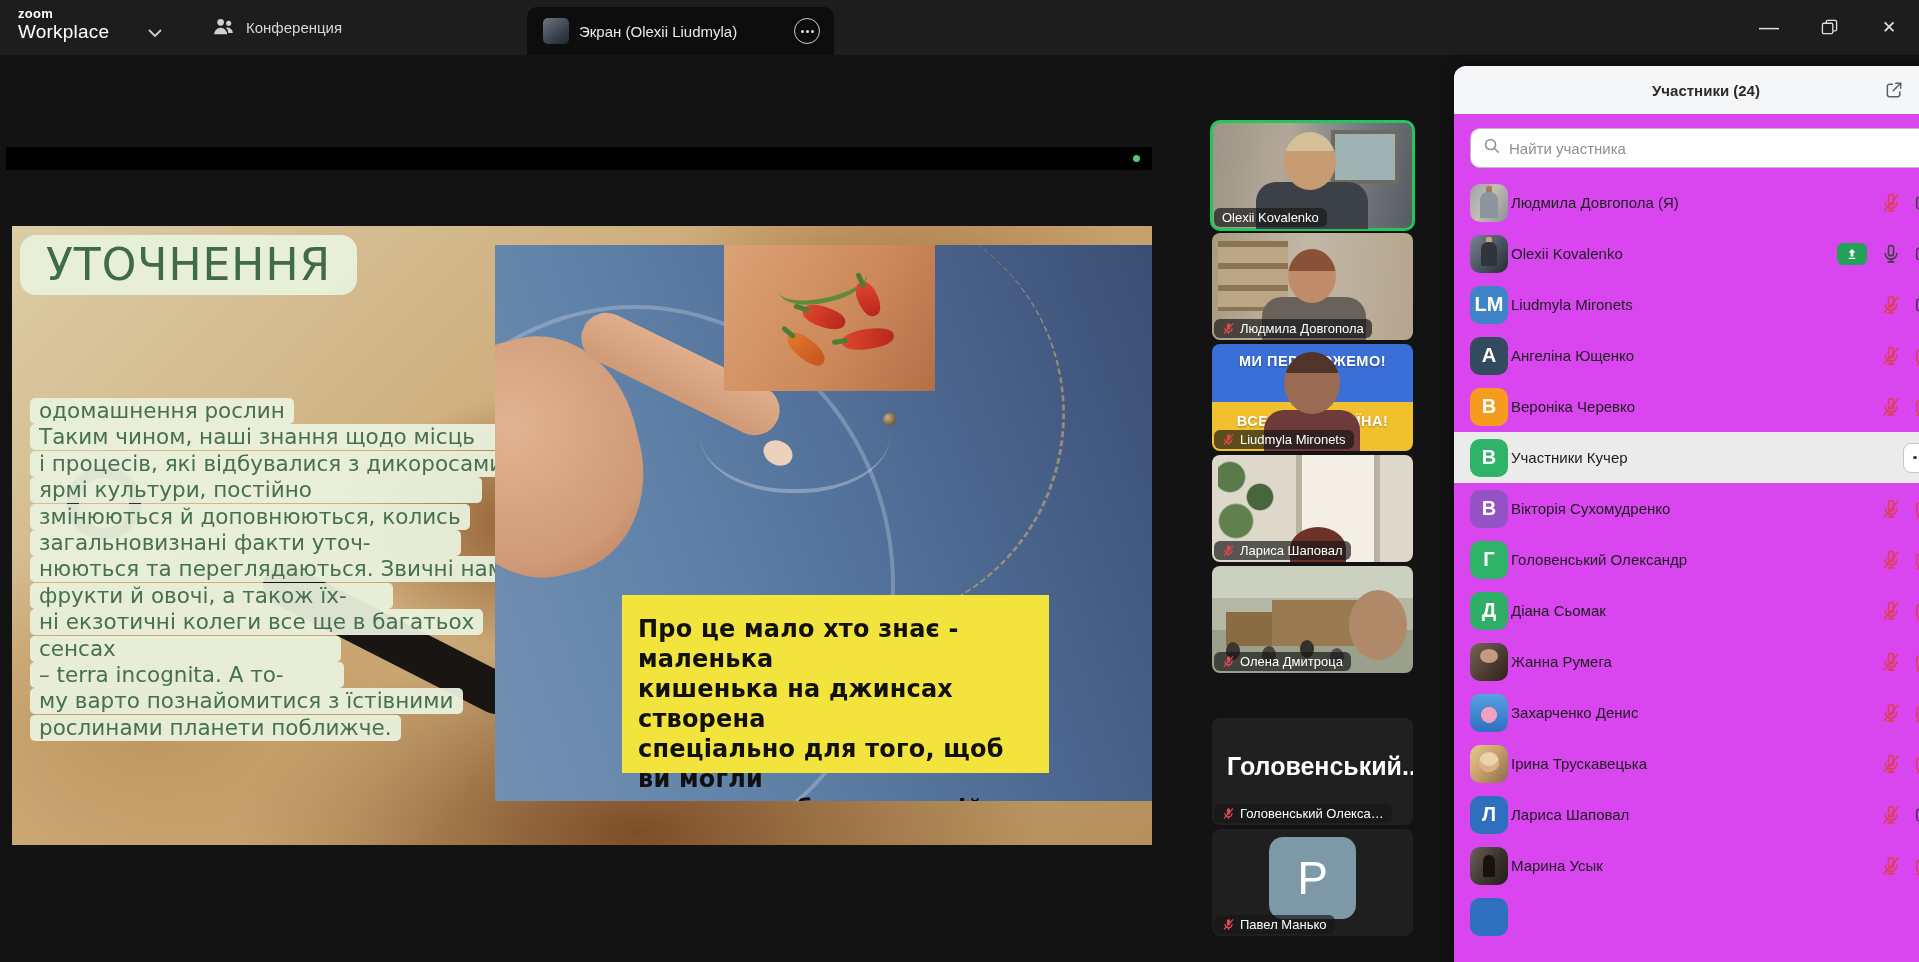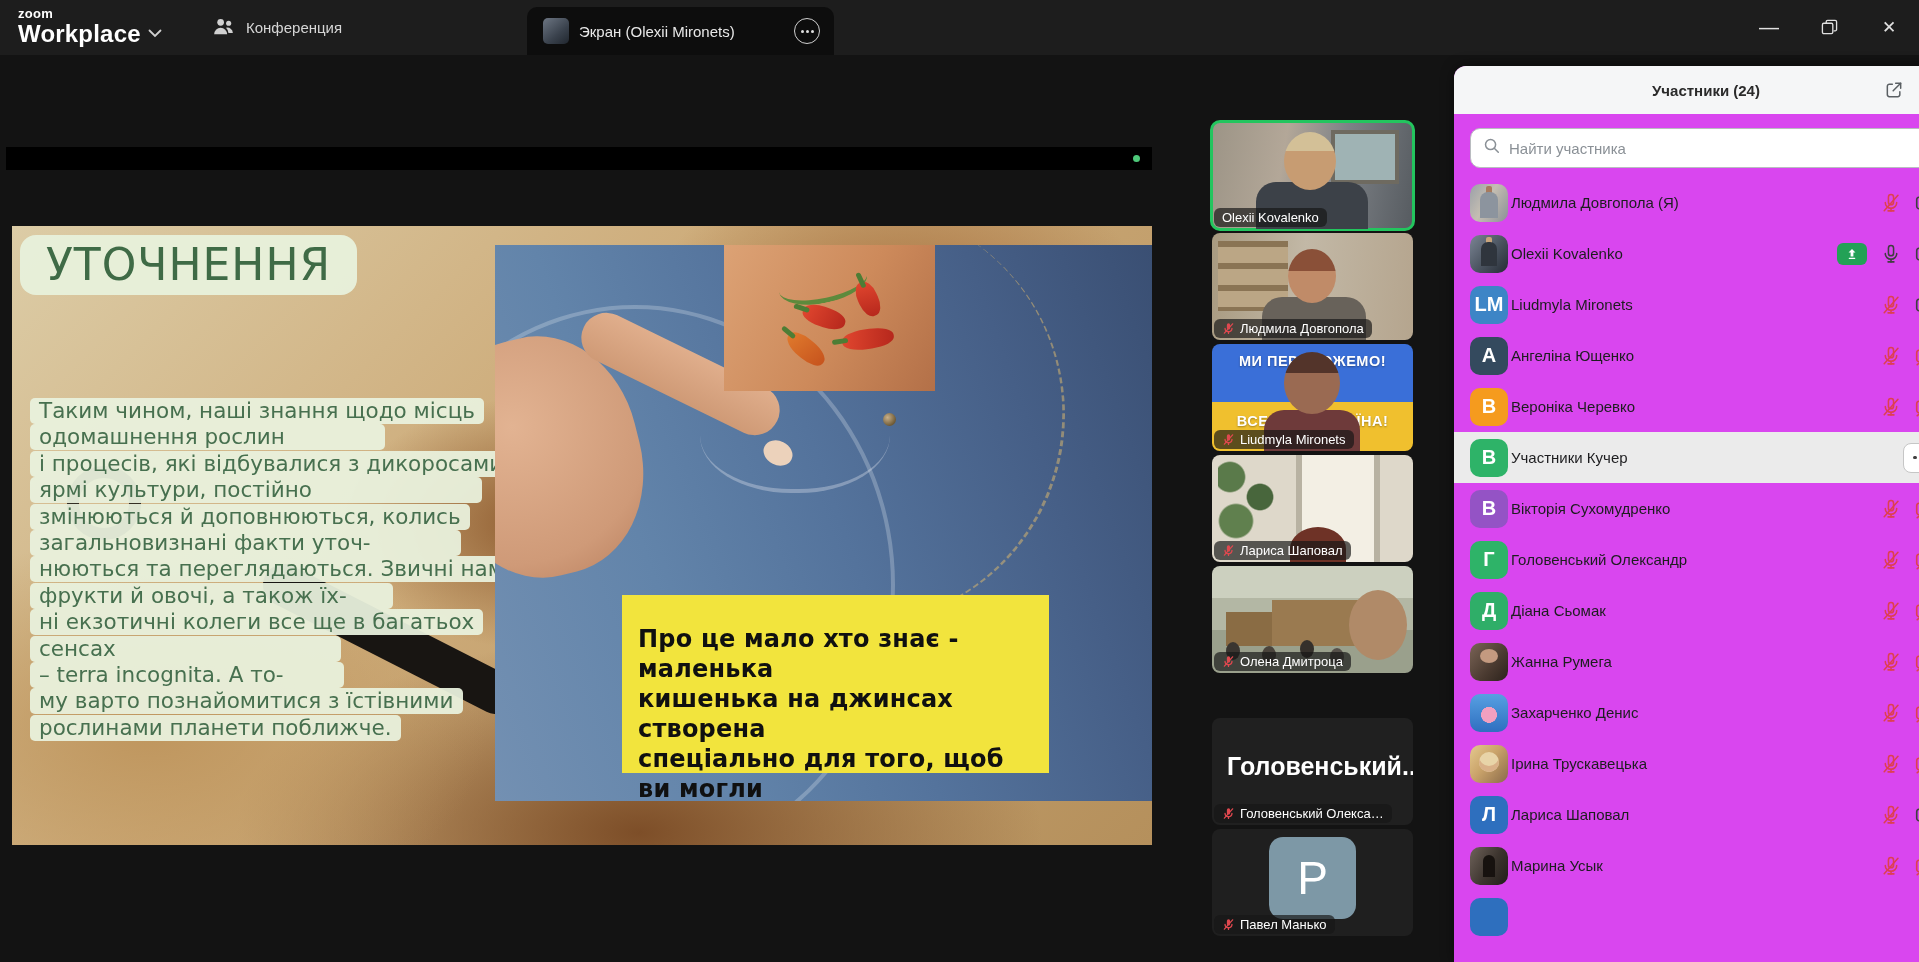--- a/index.html
+++ b/index.html
@@ -4,21 +4,21 @@
 <style>
   * { margin:0; padding:0; box-sizing:border-box; }
   html,body { width:1919px; height:962px; overflow:hidden; background:#131313;
               font-family:"Liberation Sans", sans-serif; }
   .app { position:relative; width:1919px; height:962px; background:#131313; }
 
   
   .topbar { position:absolute; left:0; top:0; width:1919px; height:55px; background:#1d1d1d; }
   .logo { position:absolute; left:18px; top:7px; color:#fff; line-height:1; }
   .logo .z1 { font-size:13px; font-weight:700; letter-spacing:.3px; }
-  .logo .z2 { font-size:24px; font-weight:700; margin-top:2px; letter-spacing:.2px; }
+  .logo .z2 { font-size:19px; font-weight:400; margin-top:2px; letter-spacing:.2px; }
   .logo-chevron { position:absolute; left:148px; top:24px; }
   .tab-conf { position:absolute; left:212px; top:0; height:55px; display:flex; align-items:center; gap:11px; color:#d6d6d6; font-size:15px; cursor:default; }
   .tab-active { position:absolute; left:527px; top:7px; width:307px; height:48px; background:#0d0d0d;
                 border-radius:10px 10px 0 0; display:flex; align-items:center; padding:0 14px 0 16px; gap:10px; }
   .tab-avatar { width:26px; height:26px; border-radius:5px;
                 background:linear-gradient(140deg,#6d7683 0%,#3a424d 60%,#20262e 100%); flex:none; }
   .tab-active .tab-label { color:#e8e8e8; font-size:15px; white-space:nowrap; flex:1 1 auto; }
   .tab-ellipsis { width:26px; height:26px; border:1.6px solid #cfcfcf; border-radius:50%; flex:none;
                   display:flex; align-items:center; justify-content:center; gap:2px; }
   .tab-ellipsis i { width:3px; height:3px; border-radius:50%; background:#e0e0e0; }
@@ -80,21 +80,21 @@
              background:linear-gradient(120deg,#dca275 0%,#cd8a5b 55%,#b37048 100%); }
   .chili { position:absolute; width:44px; height:20px; border-radius:45%; background:linear-gradient(100deg,#e2472f,#b5271c); }
   .chili::before { content:""; position:absolute; left:-10px; top:6px; width:16px; height:5px; border-radius:3px; background:#4d7d35; }
   .chili.c1 { left:78px; top:62px; transform:rotate(18deg); }
   .chili.c2 { left:118px; top:84px; transform:rotate(-8deg); width:52px; }
   .chili.c3 { left:60px; top:94px; transform:rotate(40deg); background:linear-gradient(100deg,#e07a2d,#c6531d); }
   .chili.c4 { left:126px; top:44px; transform:rotate(65deg); width:36px; }
   .chili-stem { position:absolute; left:54px; top:18px; width:90px; height:40px;
                 border-bottom:5px solid #5d8a3c; border-radius:50%; transform:rotate(-12deg); }
   .caption-box { position:absolute; left:127px; top:350px; width:427px; height:178px; background:#f2e43d;
-                 padding:29px 16px; color:#101010; }
+                 padding:19px 16px; color:#101010; }
   .caption-line { font-size:24px; font-weight:700; line-height:30px; letter-spacing:.2px; }
 
   
   .video-col { position:absolute; left:1212px; top:67px; width:201px; }
   .vtile { position:relative; width:201px; height:107px; margin-bottom:4px; border-radius:8px; overflow:hidden; background:#242424; }
   .vtile.speaking { outline:3px solid #23c55e; outline-offset:-1px; }
   .vtile .label { position:absolute; left:2px; bottom:2px; max-width:197px; display:flex; align-items:center; gap:5px;
                   background:rgba(22,22,22,.68); border-radius:6px; padding:2px 8px; color:#fff; font-size:13px; white-space:nowrap; overflow:hidden; }
   .decor-head { position:absolute; border-radius:50%; }
   .decor-body { position:absolute; border-radius:20px 20px 0 0; }
@@ -201,21 +201,21 @@
           <circle cx="9" cy="6.6" r="3.5"></circle>
             <path d="M2.2 19.2a6.8 6.8 0 0 1 13.6 0z"></path>
           <circle cx="17.4" cy="7.6" r="2.7"></circle>
             <path d="M14.6 12.4a5.6 5.6 0 0 1 7.2 5.3l-4.6.2a8.3 8.3 0 0 0-2.6-5.5z"></path>
         </svg>
       </span>
       <span>Конференция</span>
     </div>
     <div class="tab-active">
       <div class="tab-avatar"></div>
-      <div class="tab-label">Экран (Olexii  Mironets)</div>
+      <div class="tab-label">Экран (Olexii  Liudmyla)</div>
       <div class="tab-ellipsis">
           <i></i>
           <i></i>
           <i></i>
         </div>
     </div>
     <div class="win-controls">
       <div class="win-btn min">—</div>
       <div class="win-btn">
         <svg width="17" height="17" viewBox="0 0 18 18" fill="none" stroke="#e0e0e0" stroke-width="1.4">
@@ -230,22 +230,22 @@
   <div class="stage">
     <div class="share-strip">
       <div class="share-dot"></div>
     </div>
 
     <div class="slide">
       <div class="magnifier-ring"></div>
       <div class="magnifier-handle"></div>
       <div class="slide-title">УТОЧНЕННЯ</div>
       <div class="slide-textblock" id="slide-lines">
+          <div class="slide-line"><span>одомашнення рослин</span></div>
           <div class="slide-line"><span>Таким чином, наші знання щодо місць</span></div>
-          <div class="slide-line"><span>одомашнення рослин</span></div>
           <div class="slide-line"><span>і процесів, які відбувалися з дикоросами в</span></div>
           <div class="slide-line"><span>ярмі культури, постійно</span></div>
           <div class="slide-line"><span>змінюються й доповнюються, колись</span></div>
           <div class="slide-line"><span>загальновизнані факти уточ-</span></div>
           <div class="slide-line"><span>нюються та переглядаються. Звичні нам</span></div>
           <div class="slide-line"><span>фрукти й овочі, а також їх-</span></div>
           <div class="slide-line"><span>ні екзотичні колеги все ще в багатьох</span></div>
           <div class="slide-line"><span>сенсах</span></div>
           <div class="slide-line"><span>– terra incognita. А то-</span></div>
           <div class="slide-line"><span>му варто познайомитися з їстівними</span></div>

